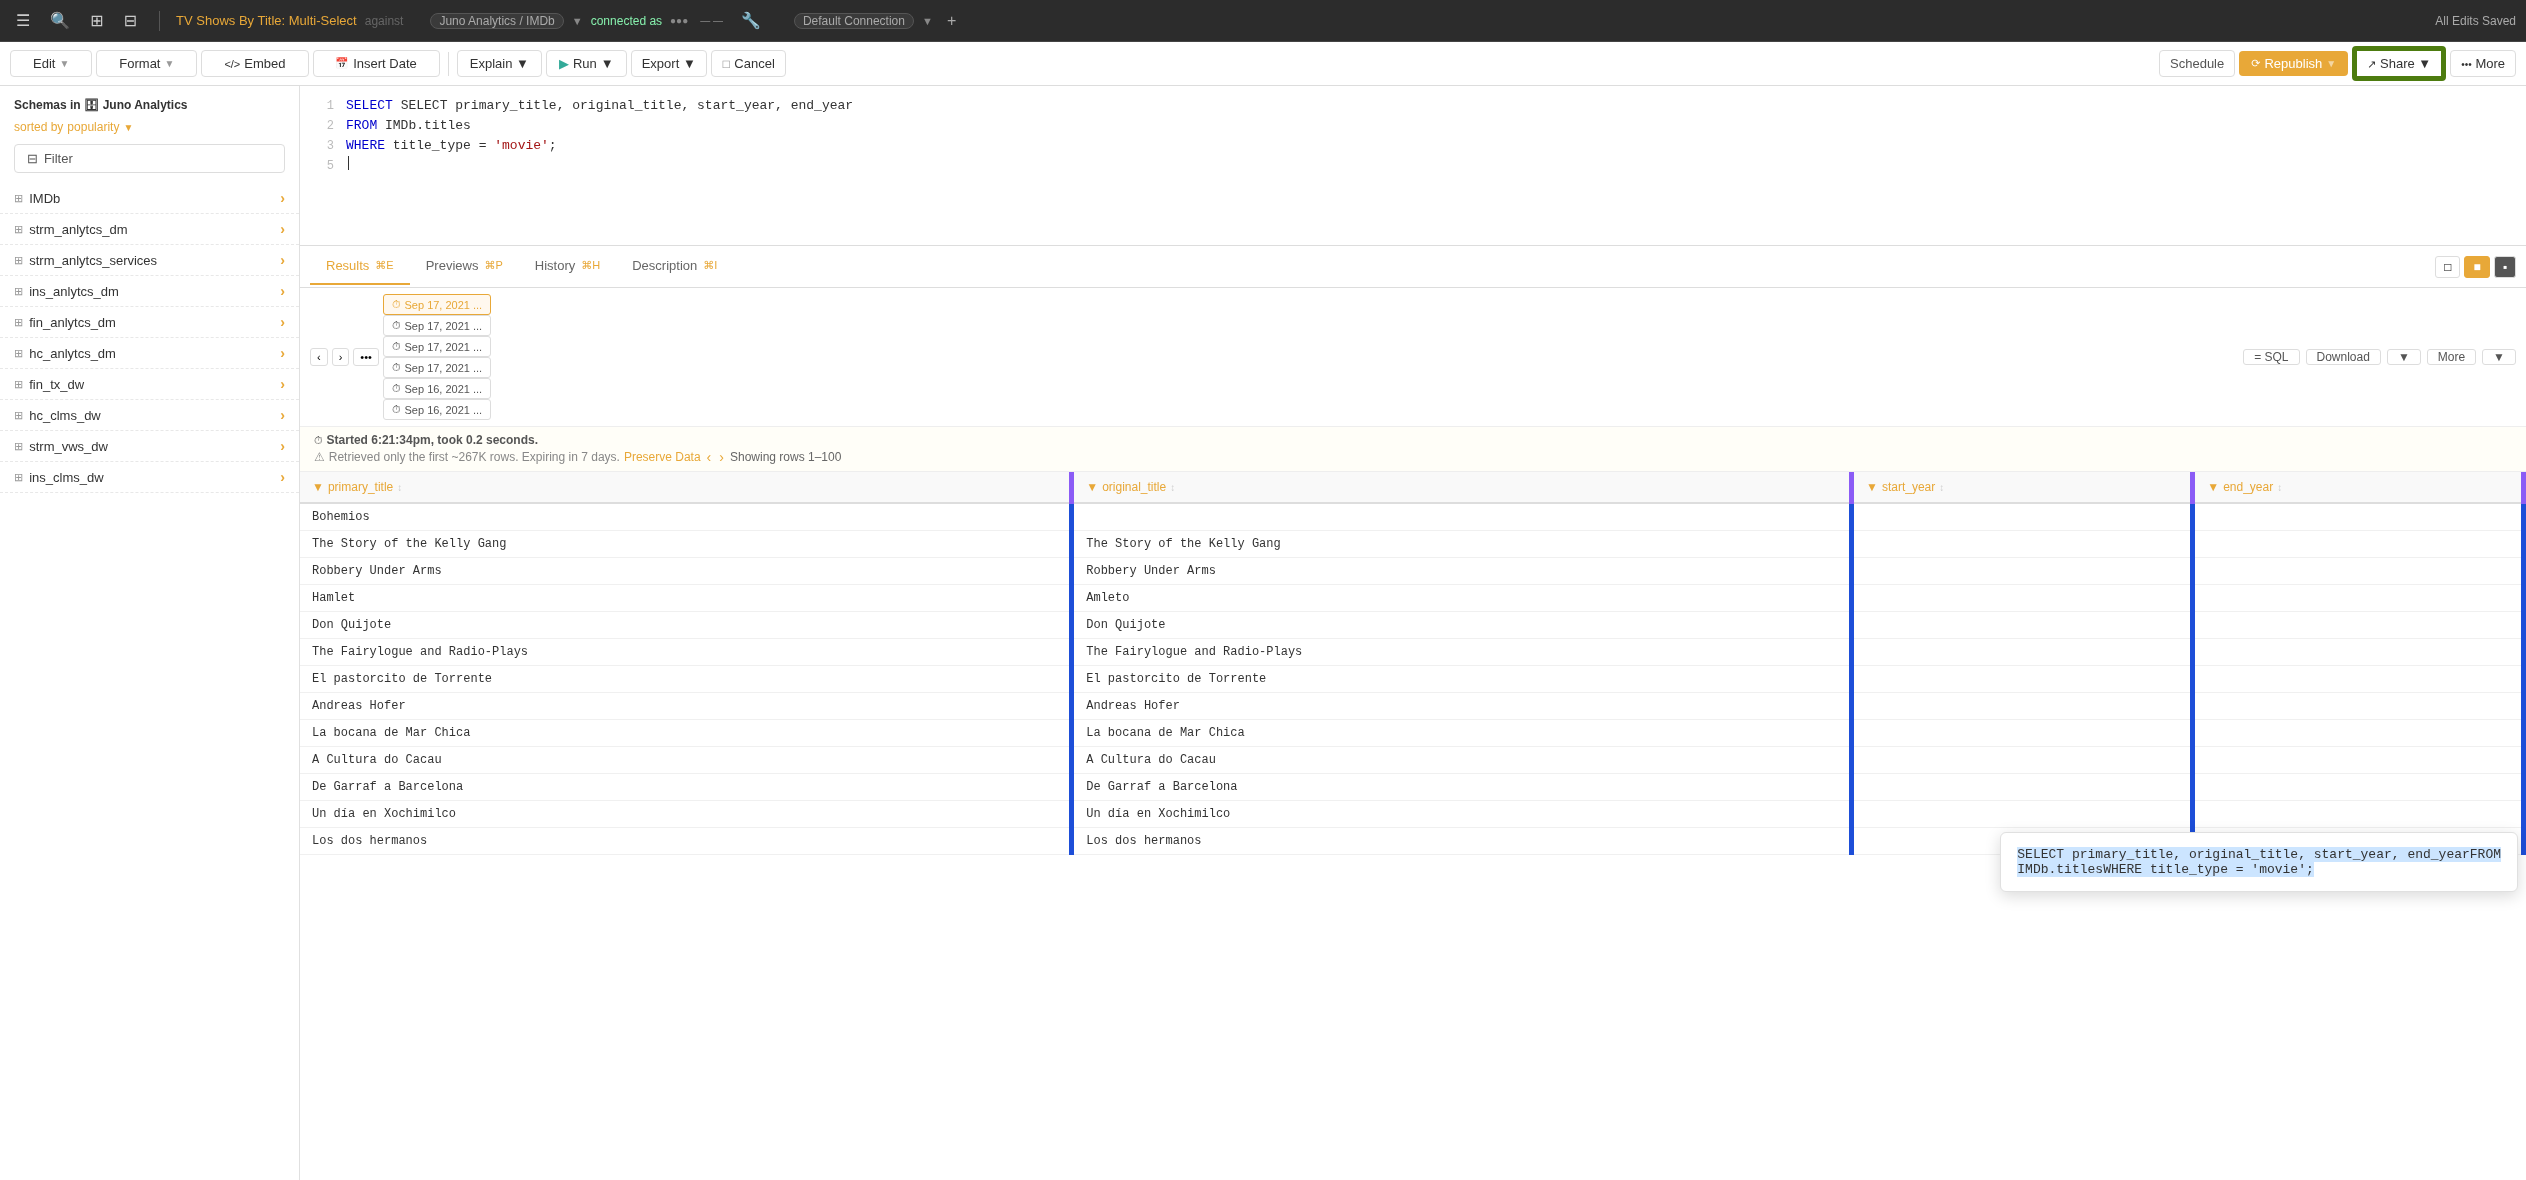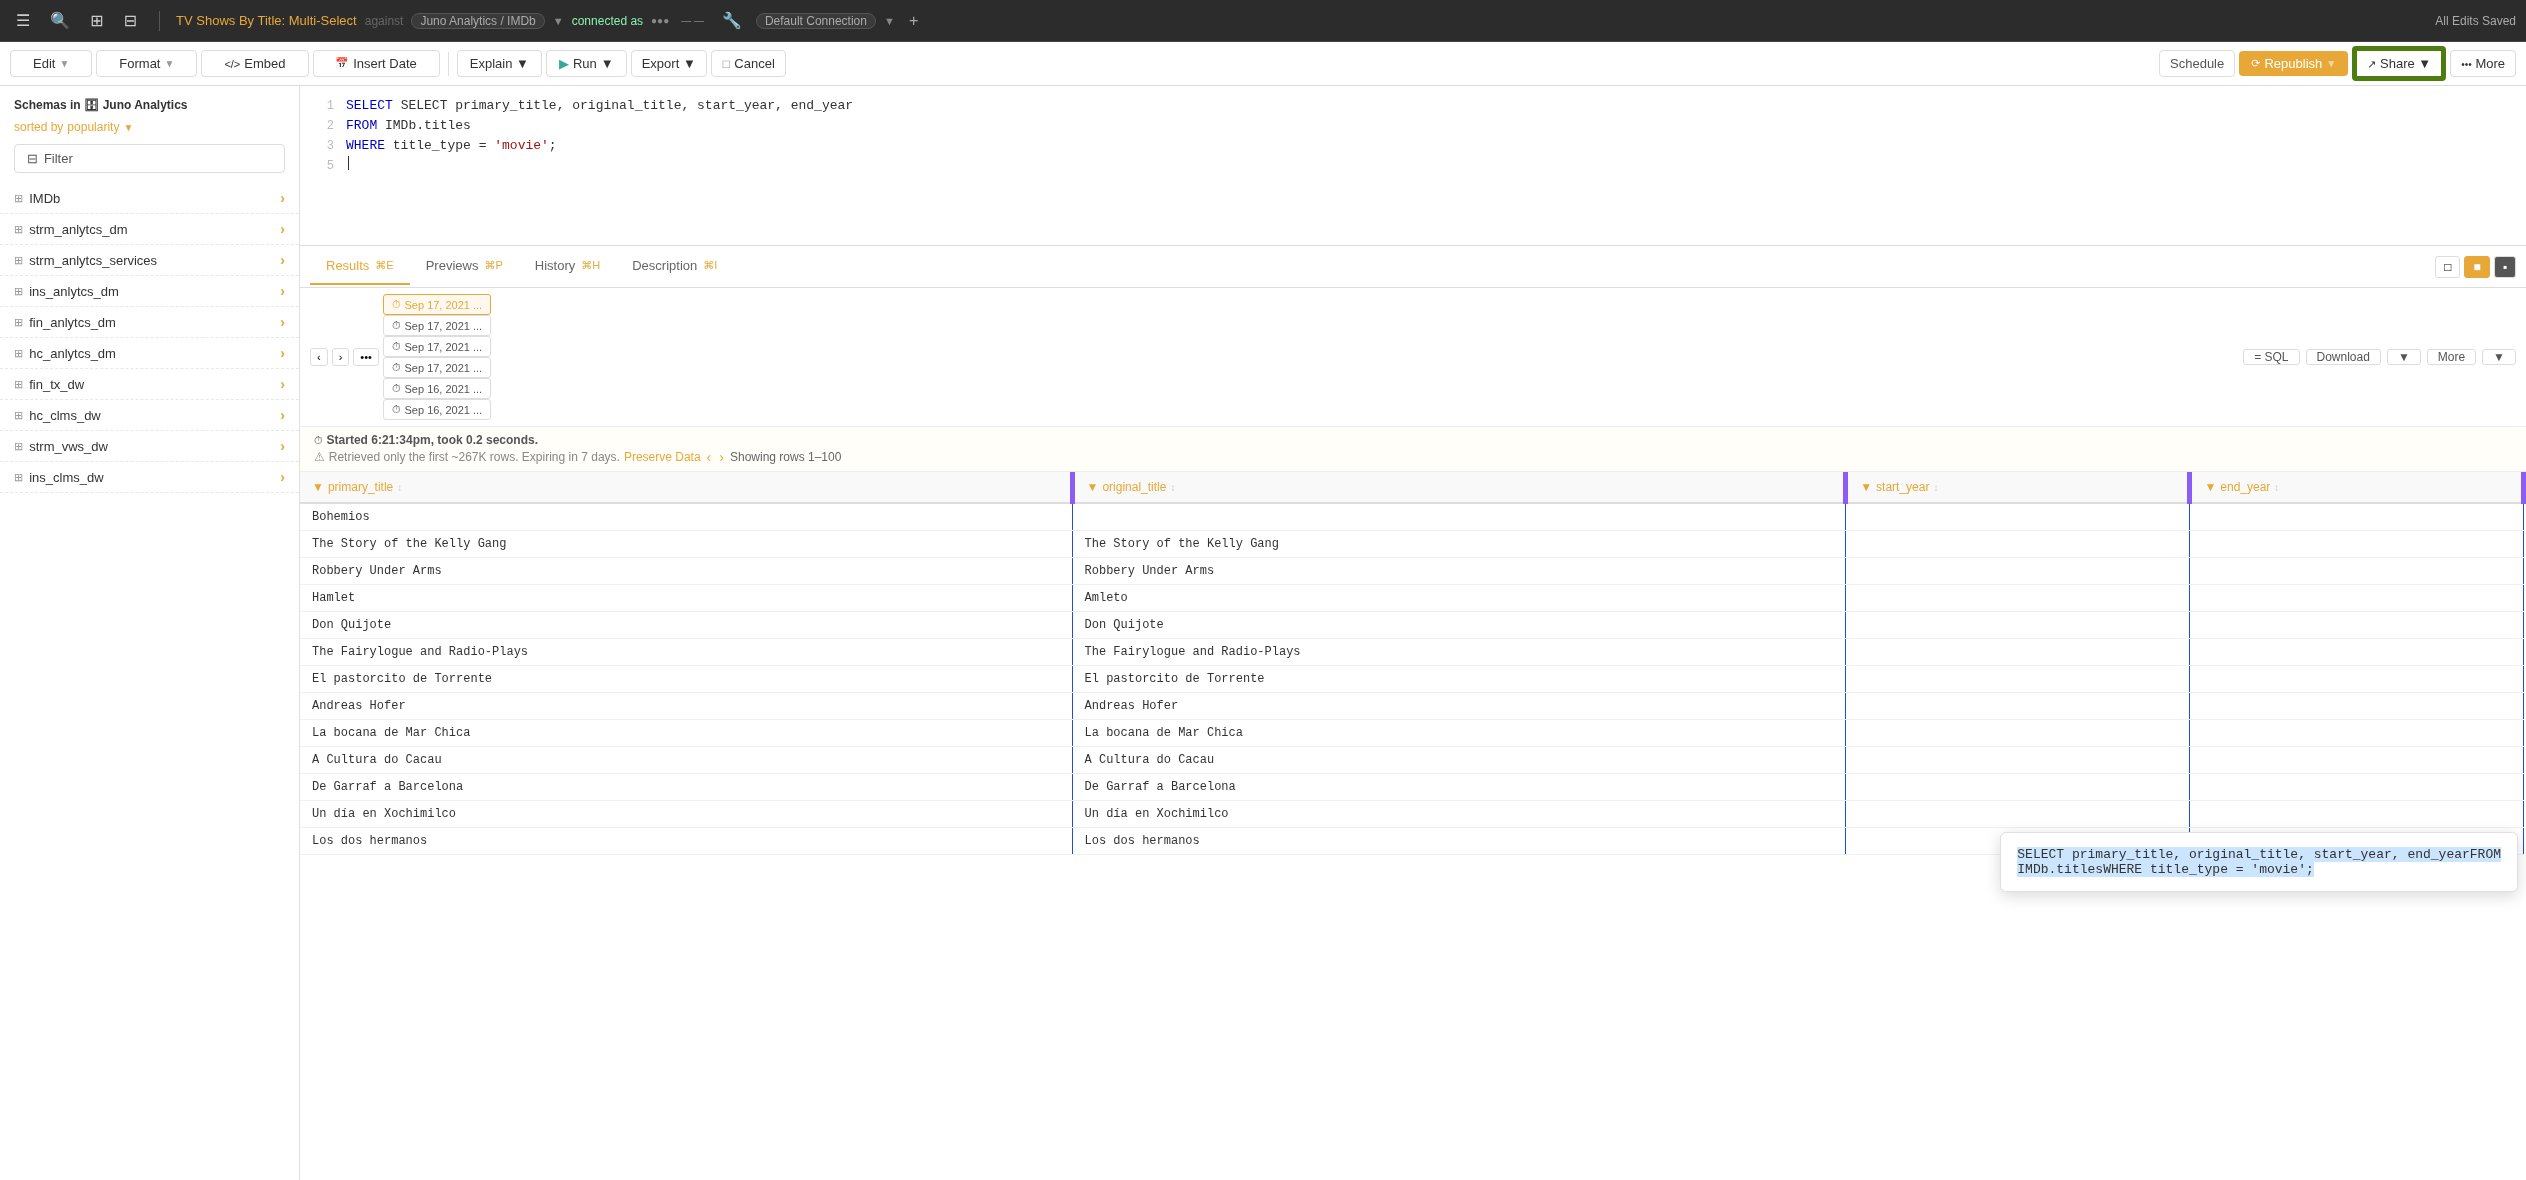--- a/index.html
+++ b/index.html
@@ -11,21 +11,21 @@
       background: #2c2c2c; color: #ccc; padding: 0 10px; gap: 8px;
       border-bottom: 1px solid #444;
     }
     .nav-icon-btn {
       background: none; border: none; color: #ccc; cursor: pointer;
       padding: 4px 6px; border-radius: 3px; font-size: 16px;
     }
     .nav-title { color: #e8a838; font-size: 13px; font-weight: 500; }
     .nav-sep { color: #666; font-size: 12px; }
     .nav-text { color: #86efac; font-size: 12px; }
-    .nav-connection { color: #aaa; font-size: 12px; background: #3a3a3a; padding: 0 8px; border-radius: 11px; border: 1px solid #555; cursor: pointer; }
+    .nav-connection { color: #aaa; font-size: 12px; background: #3a3a3a; padding: 0 8px; border-radius: 11px; border: 1px solid #555; cursor: pointer; margin-left: 19px; }
     .nav-saved { color: #aaa; font-size: 12px; margin-left: auto; }
 
     
     #toolbar {
       display: flex; align-items: center; height: 44px;
       background: #fff; border-bottom: 1px solid #ddd; padding: 0 10px; gap: 4px;
     }
     .toolbar-btn {
       display: flex; align-items: center; gap: 4px;
       background: none; border: 1px solid #ddd; color: #333; cursor: pointer;
@@ -145,21 +145,21 @@
     }
     #data-table {
       width: 100%; border-collapse: collapse; font-size: 13px;
     }
     #data-table th {
       background: #f9f9f9; border-bottom: 2px solid #ddd; border-right: 5px solid #8b5cf6;
       padding: 8px 12px; text-align: left; font-weight: 500; color: #e8a838; font-size: 12px;
       position: sticky; top: 0; z-index: 10;
     }
     #data-table td {
-      border-bottom: 1px solid #f0f0f0; border-right: 1px solid #1d4ed8;
+      border-bottom: 1px solid #f0f0f0; border-right: 5px solid #1d4ed8;
       padding: 6px 12px; color: #333; font-size: 12px;
       font-family: 'Courier New', monospace;
     }
     .col-filter-icon { color: #ccc; font-size: 10px; margin-left: 4px; }
 
     
     ::-webkit-scrollbar { width: 6px; height: 6px; }
     ::-webkit-scrollbar-thumb { background: #ccc; border-radius: 3px; }
   </style>
 </head>

